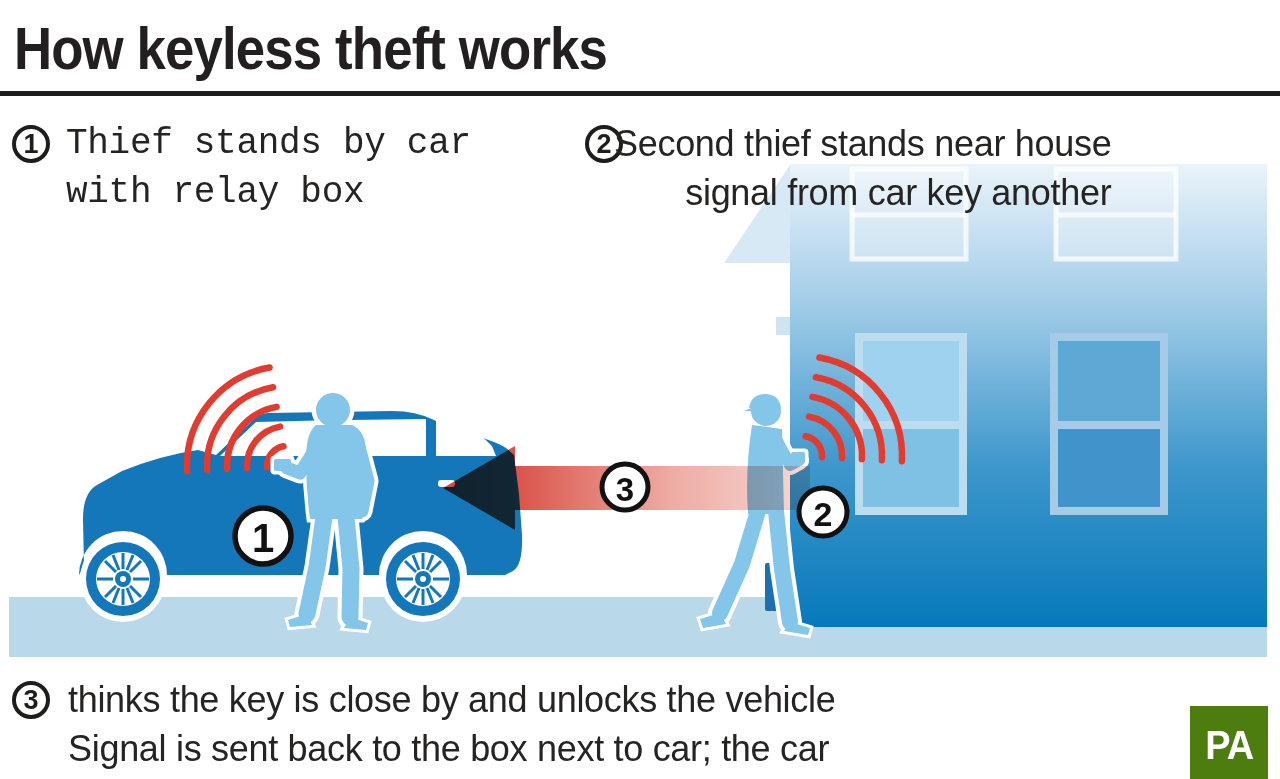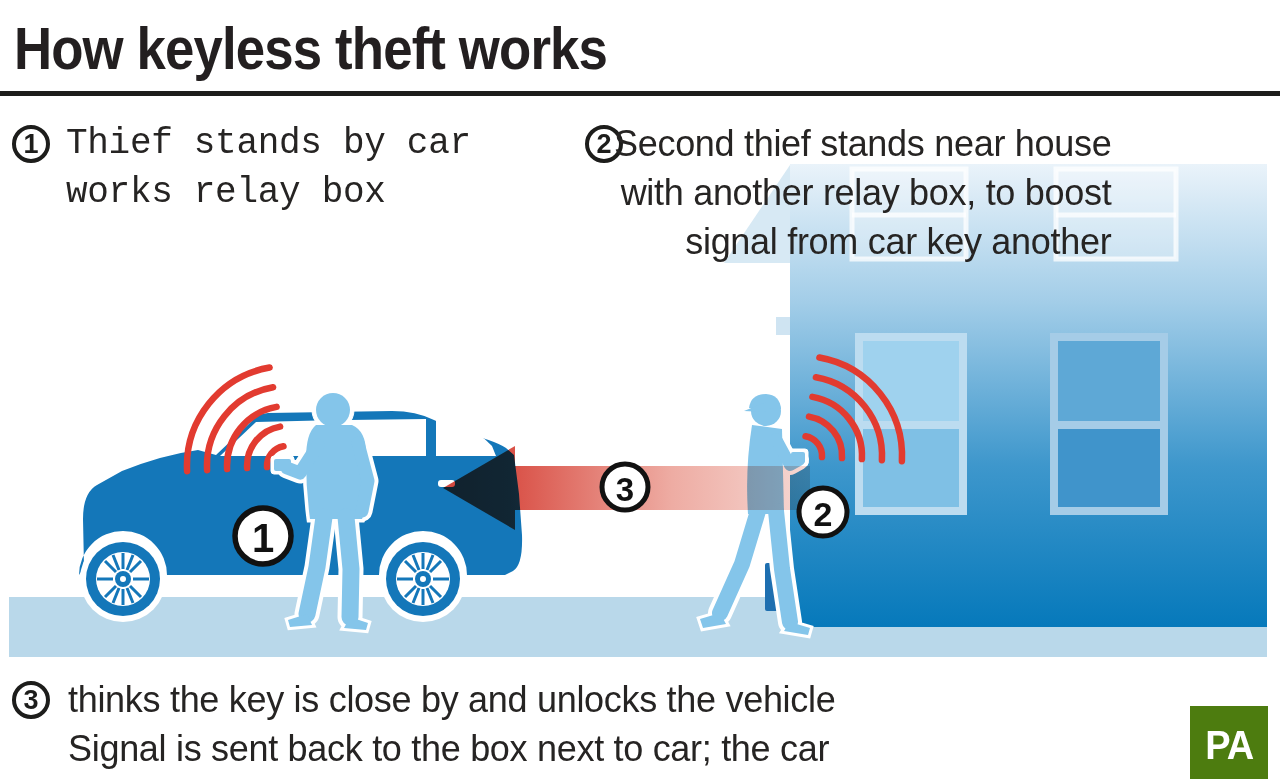--- a/index.html
+++ b/index.html
@@ -243,27 +243,26 @@
       <g>
         <circle cx="625" cy="468" r="23" fill="#ffffff" stroke="#111111" stroke-width="5"></circle>
         <text class="marker-num" x="625" y="470" font-size="33" text-anchor="middle" dominant-baseline="central">3</text>
       </g>
     </g>
   </svg>
 
   <div class="badge" id="badge1">1</div>
   <div class="lines" id="lines1">
     <div>Thief stands by car</div>
-    <div>works relay box</div>
+    <div>with relay box</div>
   </div>
 
   <div class="badge" id="badge2">2</div>
   <div class="lines" id="lines2">
     <div>Second thief stands near house</div>
-    <div>with another relay box, to boost</div>
     <div>signal from car key another</div>
   </div>
 
   <div class="badge" id="badge3">3</div>
   <div class="lines" id="lines3">
     <div>thinks the key is close by and unlocks the vehicle</div>
     <div>Signal is sent back to the box next to car; the car</div>
   </div>
 
   <div class="pa">

